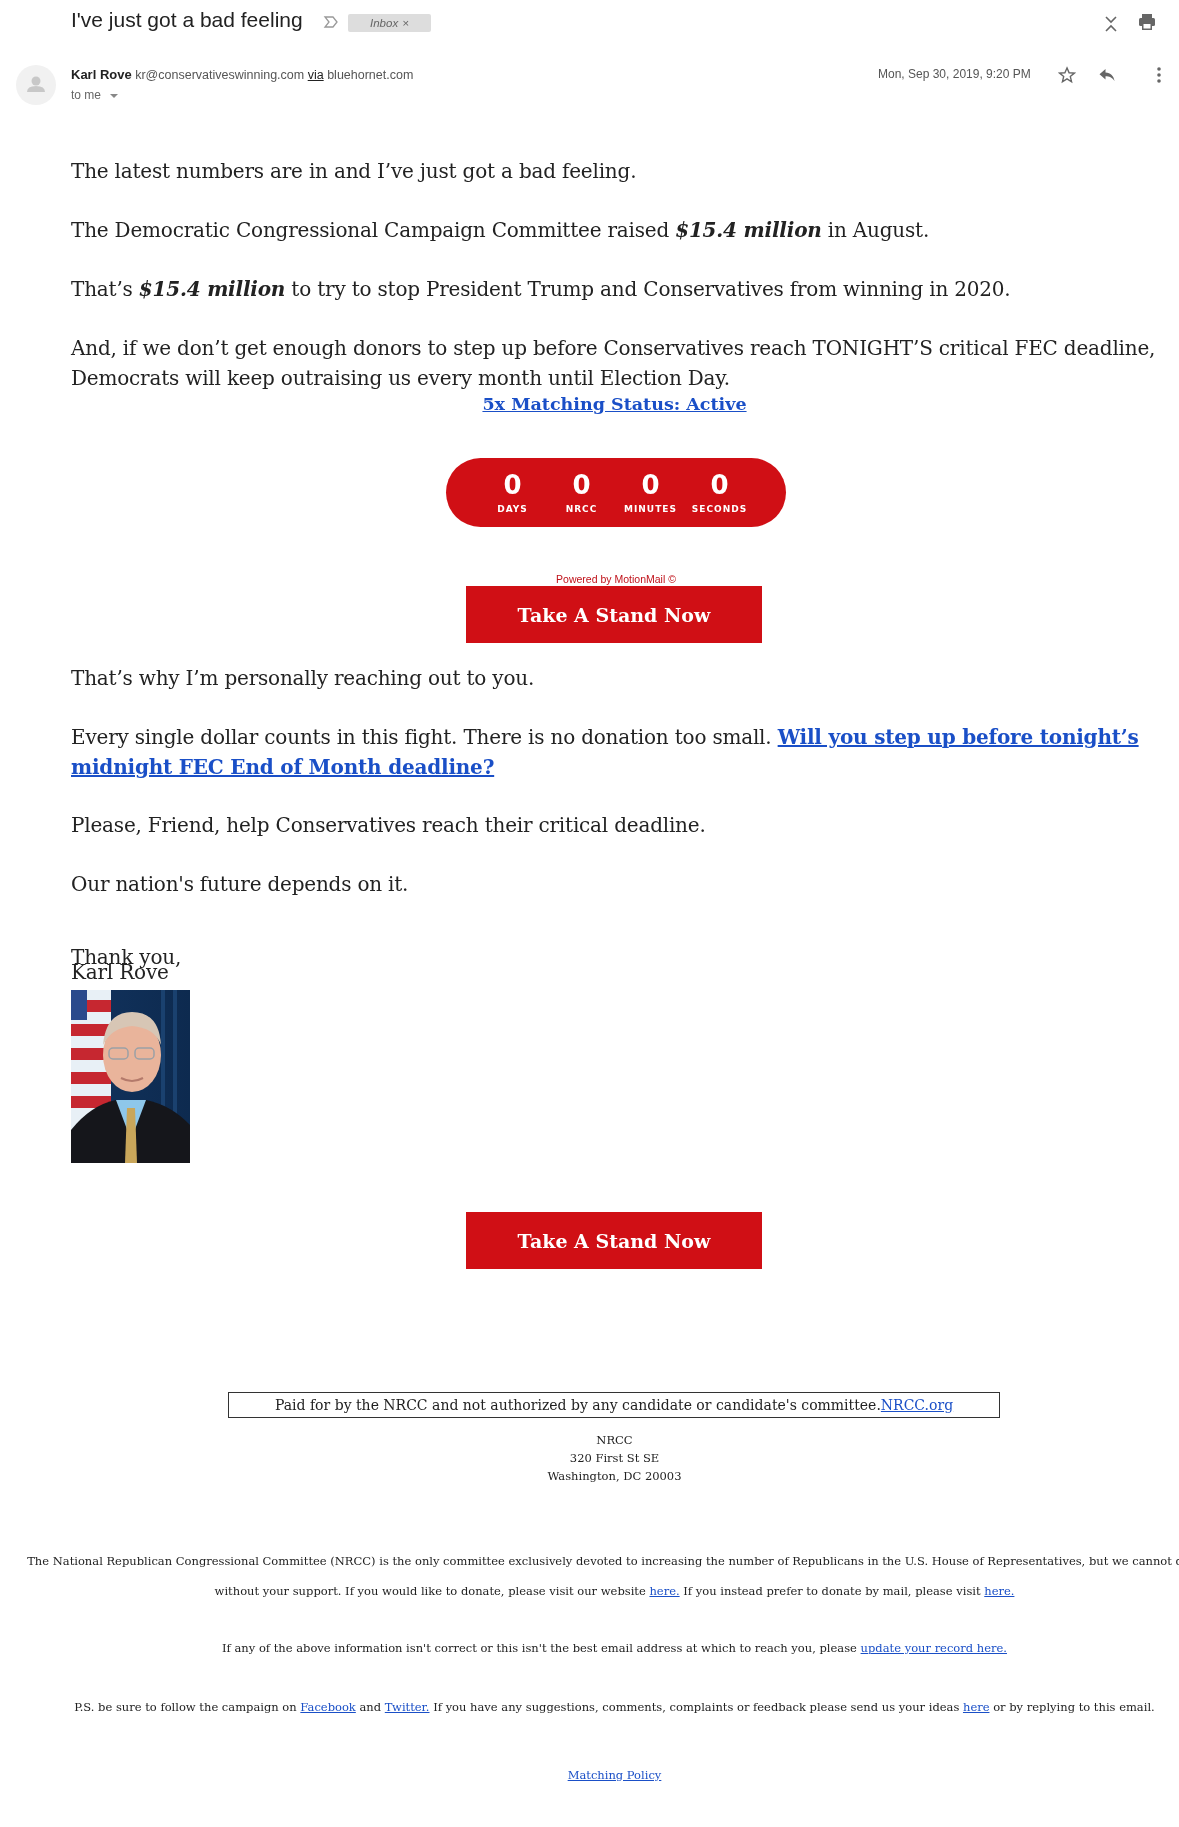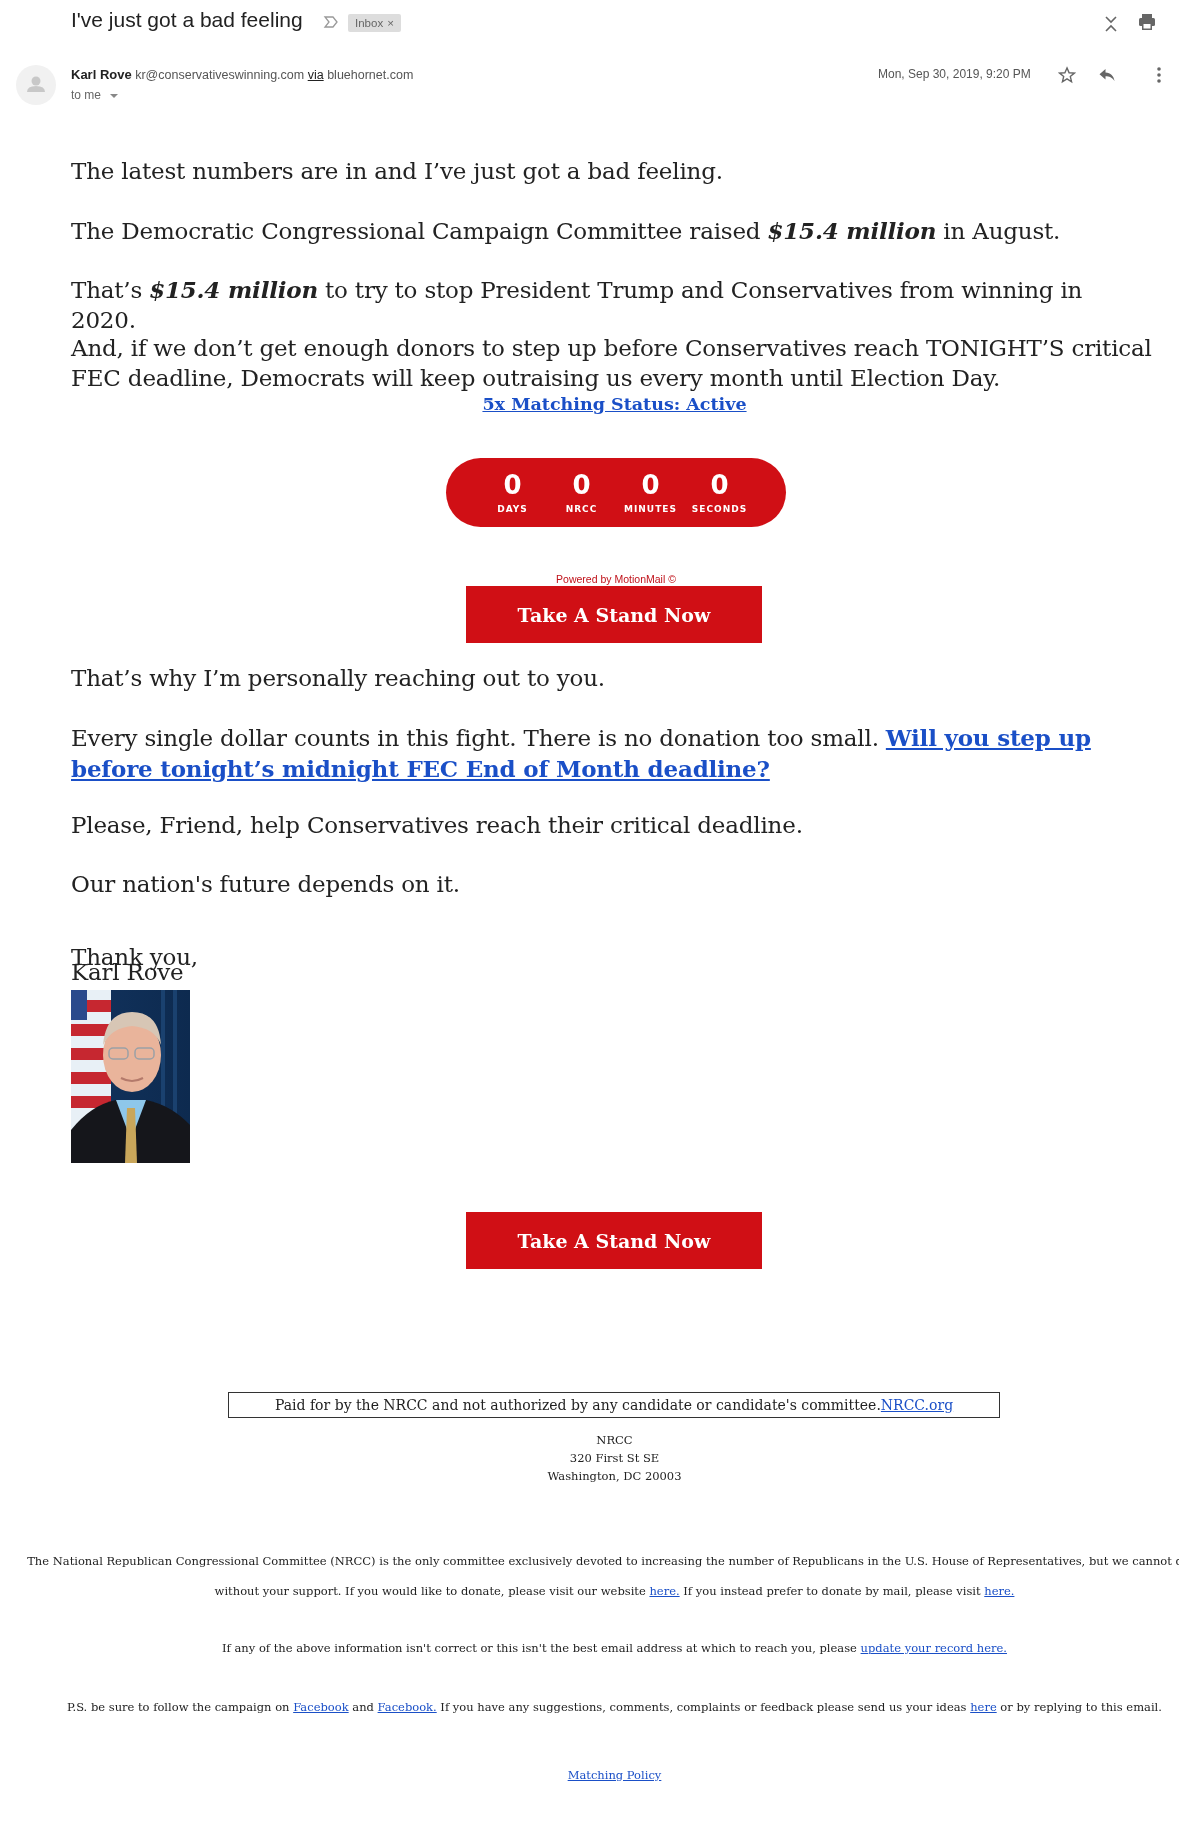--- a/index.html
+++ b/index.html
@@ -1,31 +1,31 @@
 <!DOCTYPE html>
 <html><head>
 <meta charset="utf-8">
 <style>
   html, body { margin:0; padding:0; background:#ffffff; }
   body { width:1179px; height:1827px; position:relative; overflow:hidden; font-family:"Liberation Sans", sans-serif; color:#222; }
   .abs { position:absolute; }
   .subject { left:71px; top:8px; font-size:21px; color:#222; white-space:nowrap; }
   .imp-icon { left:323px; top:14px; width:16px; height:16px; }
-  .inbox-chip { left:348px; top:14px; background:#ddd; color:#666; font-size:11.5px; padding:1px 7px; border-radius:2px; white-space:nowrap; height:16px; line-height:16px; }
+  .inbox-chip { left:348px; top:14px; background:#ddd; color:#666; font-size:11.5px; padding:1px 22px; border-radius:2px; white-space:nowrap; height:16px; line-height:16px;font-style:italic; }
   .inbox-chip .x { margin-left:4px; cursor:pointer; }
   .hdr-icon { width:22px; height:22px; display:flex; align-items:center; justify-content:center; }
   .avatar { left:16px; top:65px; width:40px; height:40px; border-radius:50%; background:#f1f1f1; overflow:hidden; }
   .sender { left:71px; top:67px; font-size:12.5px; white-space:nowrap; color:#555; }
   .sender .name { font-weight:bold; color:#222; font-size:13px; }
   .sender .via { text-decoration:underline; color:#222; }
   .to-me { left:71px; top:88px; font-size:12px; color:#666; white-space:nowrap; }
   .date { left:878px; top:67px; font-size:12px; color:#555; white-space:nowrap; }
 
   .serif { font-family:"DejaVu Serif", "Liberation Serif", serif; }
-  .body-p { left:71px; width:1080px; font-size:23px; color:#222; line-height:29.5px; letter-spacing:-0.2px; }
+  .body-p { left:71px; width:1080px; font-size:20px; color:#222; line-height:29.5px; letter-spacing:-0.2px; }
   .body-p b i, .body-p .money { font-weight:bold; font-style:italic; }
   a.lnk { color:#1a4fc7; text-decoration:underline; font-weight:bold; }
   .center-link { left:0; width:1229px; text-align:center; font-size:17.5px; }
 
   .countdown { left:446px; top:458px; width:340px; height:69px; background:#d00f15; border-radius:35px; display:flex; justify-content:center; align-items:center; gap:0; }
   .cd-unit { width:69px; text-align:center; color:#fff; }
   .cd-num { font-size:26px; font-weight:bold; line-height:28px; font-family:"DejaVu Sans", sans-serif; }
   .cd-lab { font-size:9px; font-weight:bold; letter-spacing:1px; margin-top:5px; font-family:"DejaVu Sans", sans-serif; }
   .powered { left:446px; top:525px; width:340px; text-align:center; color:#c0121a; font-size:10.5px;margin-top:48px; }
 
@@ -185,18 +185,18 @@
 <div class="abs small-center serif" style="top:1546px;line-height:30px;width:1229px;">
   <div>The National Republican Congressional Committee (NRCC) is the only committee exclusively devoted to increasing the number of Republicans in the U.S. House of Representatives, but we cannot do it</div>
   <div><span>without your support. If you would like to donate, please visit our website </span><a class="flnk" href="#">here.</a><span> If you instead prefer to donate by mail, please visit </span><a class="flnk" href="#">here.</a></div>
 </div>
 
 <div class="abs small-center serif" style="top:1641px;">
   <span>If any of the above information isn't correct or this isn't the best email address at which to reach you, please </span><a class="flnk" href="#">update your record here.</a>
 </div>
 
 <div class="abs small-center serif" style="top:1700px;">
-  <span>P.S. be sure to follow the campaign on </span><a class="flnk" href="#">Facebook</a><span> and </span><a class="flnk" href="#">Facebook.</a><span> If you have any suggestions, comments, complaints or feedback please send us your ideas </span><a class="flnk" href="#">here</a><span> or by replying to this email.</span>
+  <span>P.S. be sure to follow the campaign on </span><a class="flnk" href="#">Facebook</a><span> and </span><a class="flnk" href="#">Twitter.</a><span> If you have any suggestions, comments, complaints or feedback please send us your ideas </span><a class="flnk" href="#">here</a><span> or by replying to this email.</span>
 </div>
 
 <div class="abs small-center serif" style="top:1768px;">
   <a class="flnk" href="#">Matching Policy</a>
 </div>
 
 </body></html>

